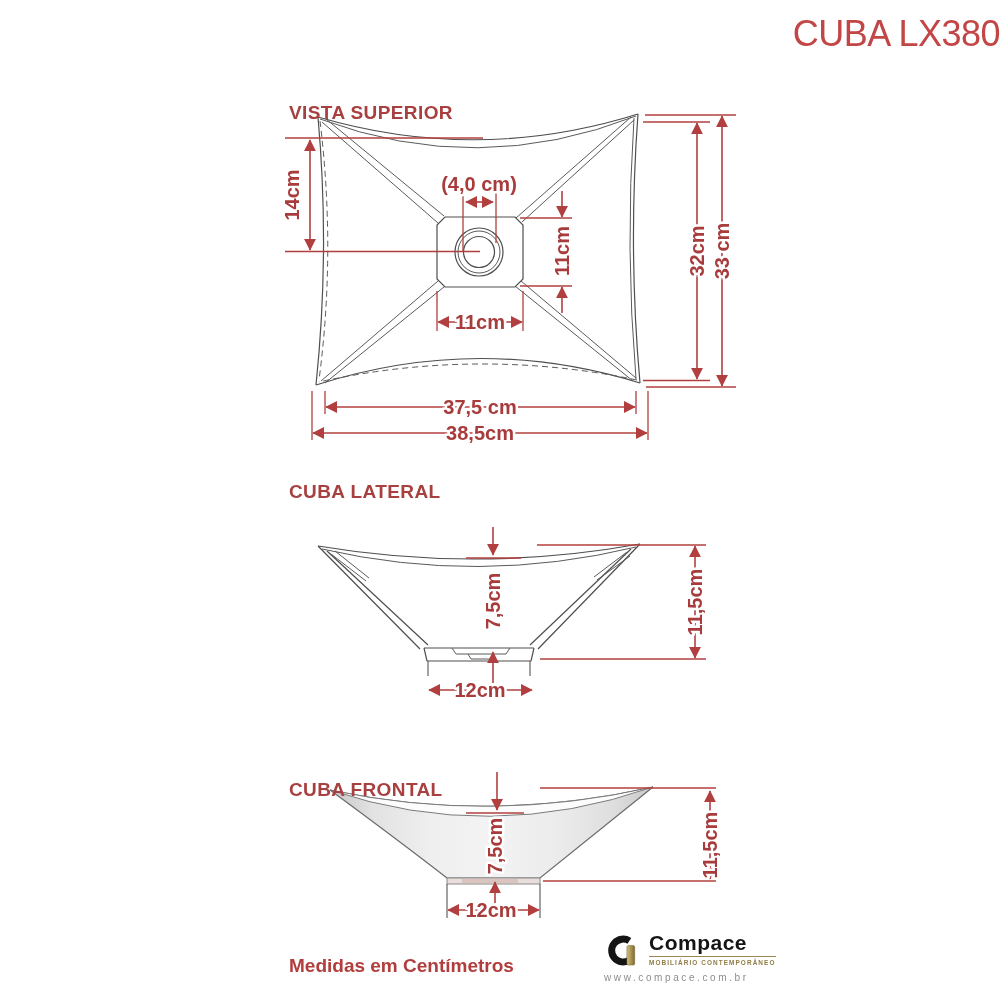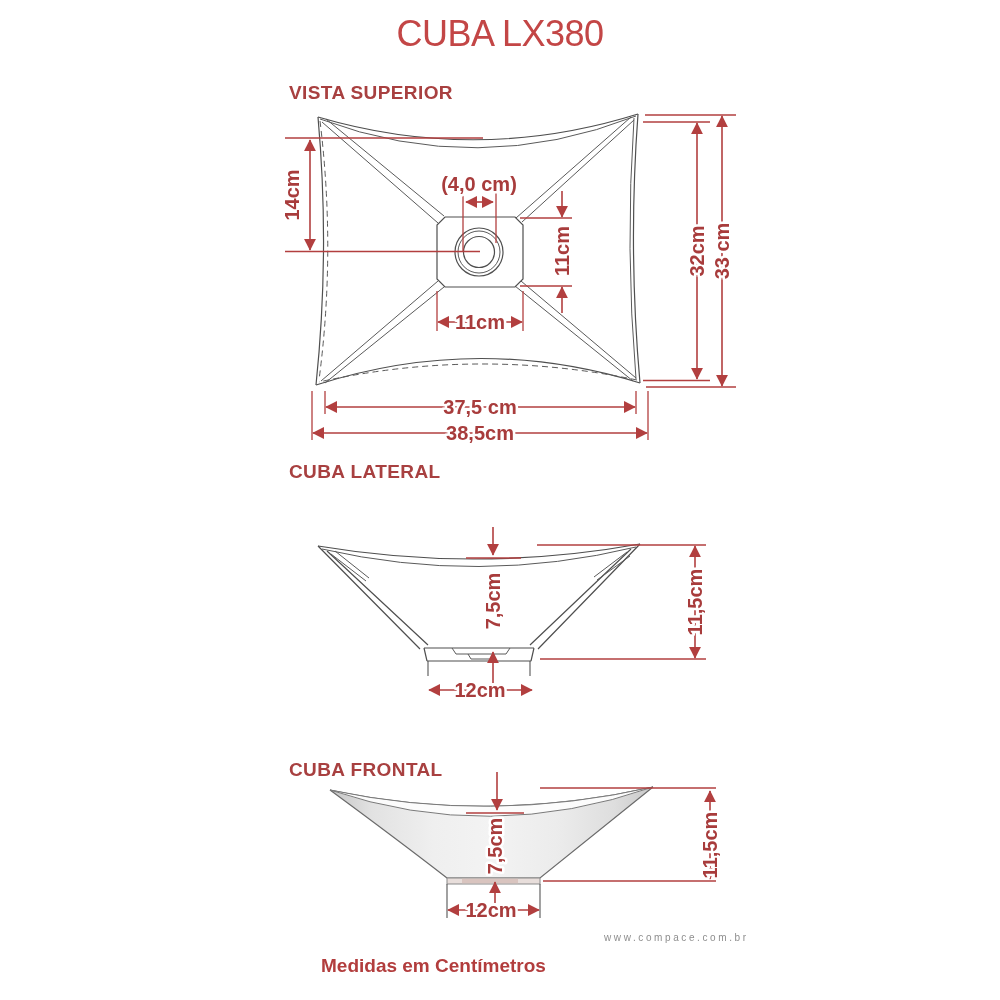--- a/index.html
+++ b/index.html
@@ -1,25 +1,25 @@
 <!DOCTYPE html>
 <html><head>
 <meta charset="utf-8">
 <style>
   html,body{margin:0;padding:0;background:#ffffff;}
   .page{position:relative;width:1000px;height:1000px;background:#ffffff;overflow:hidden;
         font-family:"Liberation Sans",sans-serif;}
   .art{position:absolute;left:0;top:0;width:1000px;height:1000px;}
-  .title{position:absolute;top:13px;left:0;width:100%;text-align:center;
+  .title{position:absolute;top:13px;left:0;width:100%;text-align:right;
          font:400 36px "Liberation Sans",sans-serif;color:#c34646;letter-spacing:-.5px;}
-  .vh{position:absolute;font:700 19px "Liberation Sans",sans-serif;color:#a84040;letter-spacing:.4px;}
+  .vh{position:absolute;font:700 19px "Liberation Sans",sans-serif;color:#a84040;letter-spacing:.4px;margin-top:20px;}
   .vh.sup{left:289px;top:82px;}
   .vh.lat{left:289px;top:461px;}
   .vh.fro{left:289px;top:759px;}
-  .note{position:absolute;left:289px;top:955px;font:700 19px "Liberation Sans",sans-serif;color:#b23d3d;margin-left:32px;}
+  .note{position:absolute;left:289px;top:955px;font:700 19px "Liberation Sans",sans-serif;color:#b23d3d;}
   
   .ln{stroke:#4f4f4f;stroke-width:1.2;fill:none;}
   .ln1{stroke:#5a5a5a;stroke-width:1;fill:none;}
   .lnd{stroke:#5a5a5a;stroke-width:1;fill:none;stroke-dasharray:6 4;}
   .lnx{stroke:#555555;stroke-width:1.1;fill:none;}
   .dim{stroke:#b23f3f;stroke-width:1.6;fill:none;}
   .ext{stroke:#b23f3f;stroke-width:1.3;fill:none;}
   .dt{font:700 20px "Liberation Sans",sans-serif;fill:#a83c3c;text-anchor:middle;
       paint-order:stroke;stroke:#ffffff;stroke-width:5px;stroke-linejoin:round;}
   
@@ -173,16 +173,27 @@
     </g>
   </svg>
 
   <div class="title">CUBA LX380</div>
   <div class="vh sup">VISTA SUPERIOR</div>
   <div class="vh lat">CUBA LATERAL</div>
   <div class="vh fro">CUBA FRONTAL</div>
   <div class="note">Medidas em Centímetros</div>
 
   <div class="logo">
+    <div class="logo-row">
+      <svg class="logo-icon" viewBox="0 0 44 44">
+        <path d="M31,8.5 A14,14 0 1 0 31,32" fill="none" stroke="#141414" stroke-width="8.5"></path>
+        <rect x="28" y="14" width="9.5" height="24" rx="2" fill="url(#gold)" stroke="#6d5c2e" stroke-width="0.6"></rect>
+      </svg>
+      <div class="logo-text">
+        <div class="logo-name">Compace</div>
+        <div class="logo-rule"></div>
+        <div class="logo-tagline">MOBILIÁRIO CONTEMPORÂNEO</div>
+      </div>
+    </div>
     <div class="logo-url">www.compace.com.br</div>
   </div>
 
 </div>
 
 </body></html>

